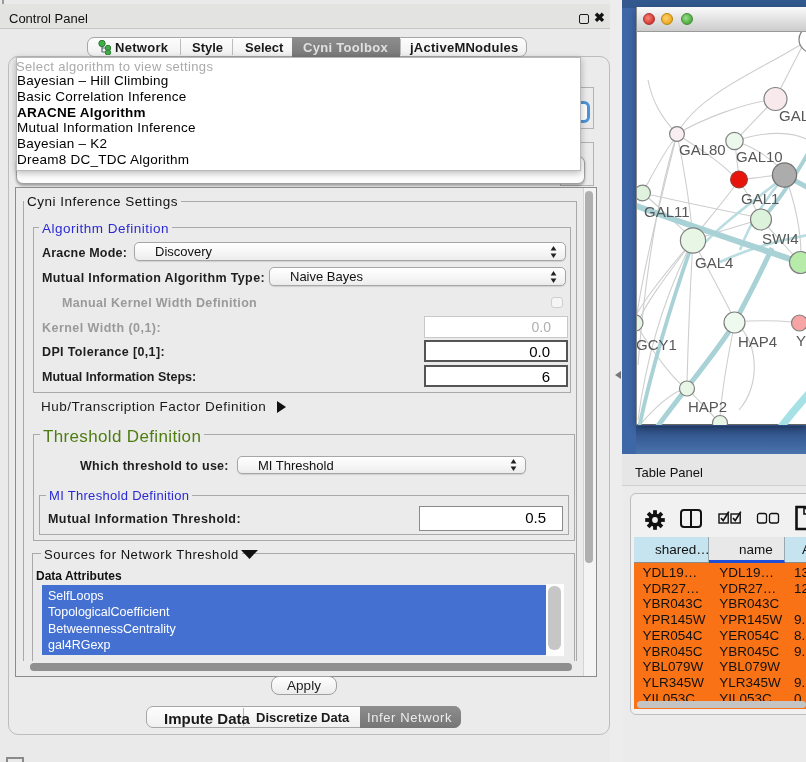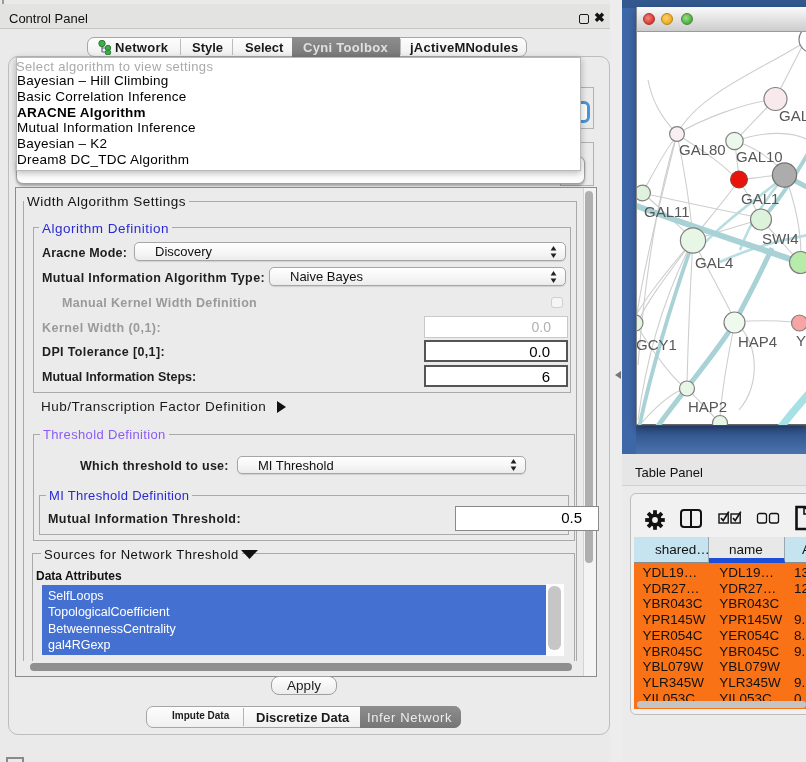--- a/index.html
+++ b/index.html
@@ -60,21 +60,21 @@
 <div class="abs" style="left:410px;top:40px;font-size:13px;font-weight:600;color:#1a1a1a;letter-spacing:0.25px;">jActiveMNodules</div>
 
 <div class="abs" style="left:15px;top:187px;width:582px;height:490px;border:1px solid #8c8c8c;background:#ebebeb;"></div>
 
 <div class="abs" style="left:583px;top:188px;width:13px;height:488px;background:#f4f4f4;border-left:1px solid #d4d4d4;"></div>
 <div class="abs" style="left:585px;top:191px;width:8px;height:372px;background:#afafaf;border-radius:4px;"></div>
 
 <div class="abs" style="left:30px;top:663px;width:542px;height:8px;background:#8f8f8f;border-radius:4px;"></div>
 
 <div class="abs" style="left:23px;top:201px;width:554px;height:460px;border:1px solid #a9a9a9;border-bottom:none;"></div>
-<div class="gtitle" style="left:24px;top:194px;color:#111;font-size:13.5px;letter-spacing:0.5px;">Width Algorithm Settings</div>
+<div class="gtitle" style="left:24px;top:194px;color:#111;font-size:13.5px;letter-spacing:0.5px;">Cyni Inference Settings</div>
 
 <div class="abs" style="left:33px;top:227px;width:538px;height:166px;border:1px solid #a9a9a9;"></div>
 <div class="gtitle" style="left:39px;top:221px;color:#2a2ad4;font-weight:500;font-size:13.5px;letter-spacing:0.5px;">Algorithm Definition</div>
 
 <div class="lbl abs" style="left:42px;top:246px;letter-spacing:0.2px;">Aracne Mode:</div>
 <div class="combo" style="left:134px;top:242px;width:432px;height:19px;">Discovery
   <svg class="carets" viewBox="0 0 7 12">
       <path d="M3.5 0 L6.4 4.4 H0.6 Z" fill="#222"></path>
       <path d="M3.5 12 L6.4 7.6 H0.6 Z" fill="#222"></path>
     </svg>
@@ -95,52 +95,52 @@
 <div class="field" style="left:424px;top:340px;width:144px;height:22px;border:2px solid #555;font-weight:500;font-size:15px;">0.0</div>
 <div class="lbl abs" style="left:42px;top:370px;">Mutual Information Steps:</div>
 <div class="field" style="left:424px;top:365px;width:144px;height:22px;border:2px solid #555;font-weight:500;font-size:15px;">6</div>
 
 <div class="abs" style="left:41px;top:399px;font-size:13.5px;color:#1a1a1a;letter-spacing:0.49px;">Hub/Transcription Factor Definition</div>
 <svg class="abs" style="left:276px;top:401px;" width="11" height="12" viewBox="0 0 11 12">
     <path d="M1 0 L10 6 L1 12 Z" fill="#111"></path>
   </svg>
 
 <div class="abs" style="left:33px;top:434px;width:542px;height:107px;border:1px solid #a9a9a9;"></div>
-<div class="gtitle" style="left:40px;top:427px;color:#8b5cf6;font-weight:500;font-size:13px;letter-spacing:0.35px;">Threshold Definition</div>
+<div class="gtitle" style="left:40px;top:427px;color:#4d7c0f;font-weight:500;font-size:17px;letter-spacing:0.35px;">Threshold Definition</div>
 <div class="lbl abs" style="left:80px;top:459px;letter-spacing:0.28px;">Which threshold to use:</div>
 <div class="combo" style="left:237px;top:456px;width:289px;height:18px;">MI Threshold
   <svg class="carets" viewBox="0 0 7 12">
       <path d="M3.5 0 L6.4 4.4 H0.6 Z" fill="#222"></path>
       <path d="M3.5 12 L6.4 7.6 H0.6 Z" fill="#222"></path>
     </svg>
 </div>
 
 <div class="abs" style="left:39px;top:495px;width:530px;height:40px;border:1px solid #a9a9a9;"></div>
 <div class="gtitle" style="left:46px;top:488px;color:#2a2ad4;font-weight:500;font-size:13px;letter-spacing:0.3px;">MI Threshold Definition</div>
 <div class="lbl abs" style="left:48px;top:512px;letter-spacing:0.43px;">Mutual Information Threshold:</div>
-<div class="field" style="left:419px;top:506px;width:144px;height:25px;border:1.5px solid #8a8a8a;line-height:22px;font-size:15px;font-weight:500;margin-left:36px;">0.5</div>
+<div class="field" style="left:419px;top:506px;width:144px;height:25px;border:1.5px solid #8a8a8a;line-height:22px;font-size:15px;font-weight:500;">0.5</div>
 
 <div class="abs" style="left:32px;top:553px;width:543px;height:108px;border:1px solid #a9a9a9;border-bottom:none;"></div>
 <div class="gtitle" style="left:41px;top:547px;color:#111;letter-spacing:0.55px;">Sources for Network Threshold</div>
 <svg class="abs" style="left:241px;top:550px;" width="17" height="9" viewBox="0 0 17 9">
     <path d="M0 0 L17 0 L8.5 9 Z" fill="#111"></path>
   </svg>
 <div class="abs" style="left:36px;top:569px;font-size:12px;font-weight:bold;color:#111;">Data Attributes</div>
 
 <div class="abs" style="left:546px;top:584px;width:18px;height:72px;background:#fdfdfd;"></div>
 <div class="abs" style="left:42px;top:585px;width:504px;height:70px;background:#4470d2;"></div>
 <div class="abs" style="left:48px;top:588px;font-size:12.5px;color:#fff;line-height:16.3px;">SelfLoops<br>TopologicalCoefficient<br>BetweennessCentrality<br>gal4RGexp</div>
 <div class="abs" style="left:548px;top:586px;width:13px;height:64px;background:#c6c6c6;border-radius:6px;"></div>
 
 <div class="abs" style="left:271px;top:676px;width:66px;height:19px;border:1px solid #a0a0a0;border-radius:8px;background:linear-gradient(#fefefe,#ececec);text-align:center;font-size:13.5px;font-weight:500;color:#222;line-height:18px;">Apply</div>
 
 <div class="abs" style="left:146px;top:706px;width:315px;height:22px;background:linear-gradient(#fdfdfd,#f0f0f0);border:1px solid #a6a6a6;border-radius:7px;"></div>
 <div class="abs" style="left:243px;top:708px;width:1px;height:18px;background:#b4b4b4;"></div>
 <div class="abs" style="left:360px;top:706px;width:101px;height:22px;background:linear-gradient(#8e8e8e,#757575);border-radius:0 7px 7px 0;"></div>
-<div class="abs" style="left:172px;top:710px;font-size:10px;font-weight:600;color:#1a1a1a;">Impute Data</div>
+<div class="abs" style="left:164px;top:710px;font-size:15px;font-weight:600;color:#1a1a1a;">Impute Data</div>
 <div class="abs" style="left:256px;top:710px;font-size:13px;font-weight:600;color:#1a1a1a;">Discretize Data</div>
 <div class="abs" style="left:367px;top:710px;font-size:13px;font-weight:500;color:#ececec;letter-spacing:0.6px;">Infer Network</div>
 
 <div class="abs" style="left:6px;top:757px;width:18px;height:10px;border:2px solid #8a8a8a;background:#eaeaea;"></div>
 
 <div class="abs" style="left:16px;top:57px;width:565px;height:114px;background:#fff;border:1px solid #b9b9b9;box-shadow:0 2px 7px rgba(0,0,0,0.28);z-index:30;"></div>
 <div class="abs" style="left:16px;top:59px;width:490px;text-align:left;font-size:13px;color:#aaaaaa;z-index:31;letter-spacing:0.35px;">Select algorithm to view settings</div>
 <div class="abs" style="left:17px;top:73px;font-size:13.5px;color:#000;line-height:15.8px;z-index:31;letter-spacing:0.25px;">Bayesian – Hill Climbing<br>Basic Correlation Inference<br><b>ARACNE Algorithm</b><br>Mutual Information Inference<br>Bayesian – K2<br>Dream8 DC_TDC Algorithm</div>
 
 <div class="abs" style="left:610px;top:0;width:12px;height:762px;background:#ededed;"></div>
@@ -270,21 +270,21 @@
   <path d="M15 7 L17.2 9.6 L22.8 0.6" stroke="#111" stroke-width="1.7" fill="none"></path>
   <rect x="39.5" y="2.5" width="9" height="9.5" rx="2" fill="none" stroke="#111" stroke-width="1.3"></rect>
   <rect x="51.5" y="2.5" width="9" height="9.5" rx="2" fill="none" stroke="#111" stroke-width="1.3"></rect>
 </svg>
 <svg class="abs" style="left:795px;top:505px;z-index:6" width="11" height="26" viewBox="0 0 11 26">
   <path d="M1.5 2 L10 2 L16 8 L16 24 L1.5 24 Z" fill="none" stroke="#111" stroke-width="2.6"></path>
   <path d="M9 2 L9 9 L16 9" fill="none" stroke="#111" stroke-width="1.6"></path>
 </svg>
 
 <div class="abs" style="left:634px;top:537px;width:75px;height:26px;background:#c6e4f0;border-right:1px solid #9aa7ac;border-bottom:1px solid #8c8c8c;font-size:13.5px;color:#111;line-height:25px;padding-left:21px;">shared…</div>
-<div class="abs" style="left:709px;top:537px;width:76px;height:26px;background:#e8e8e8;border-right:1px solid #9aa7ac;border-bottom:5px solid #1d4ed8;font-size:13.5px;color:#111;line-height:25px;padding-left:20px;">name</div>
+<div class="abs" style="left:709px;top:537px;width:76px;height:26px;background:#e8e8e8;border-right:1px solid #9aa7ac;border-bottom:3px solid #1d4ed8;font-size:13.5px;color:#111;line-height:25px;padding-left:30px;">name</div>
 <div class="abs" style="left:785px;top:537px;width:21px;height:26px;background:#c6e4f0;border-bottom:1px solid #8c8c8c;font-size:13.5px;color:#111;line-height:25px;padding-left:17px;">A</div>
 
 <div class="abs" style="left:634px;top:563px;width:172px;height:146px;background:#f97316;overflow:hidden;">
   <div style="position:absolute;left:8.5px;top:2px;font-size:13.5px;color:#111;line-height:15.7px;">YDL19…<br>YDR27…<br>YBR043C<br>YPR145W<br>YER054C<br>YBR045C<br>YBL079W<br>YLR345W<br>YIL053C</div>
   <div style="position:absolute;left:85.3px;top:2px;font-size:13.5px;color:#111;line-height:15.7px;">YDL19…<br>YDR27…<br>YBR043C<br>YPR145W<br>YER054C<br>YBR045C<br>YBL079W<br>YLR345W<br>YIL053C</div>
   <div style="position:absolute;left:160px;top:2px;font-size:13.5px;color:#111;line-height:15.7px;">13<br>12<br>&nbsp;<br>9.<br>8.<br>9.<br>&nbsp;<br>9.<br>0.</div>
 </div>
 
 <div class="abs" style="left:637px;top:701px;width:169px;height:7px;background:#c4c4c4;border-radius:4px;z-index:6;"></div>
 

